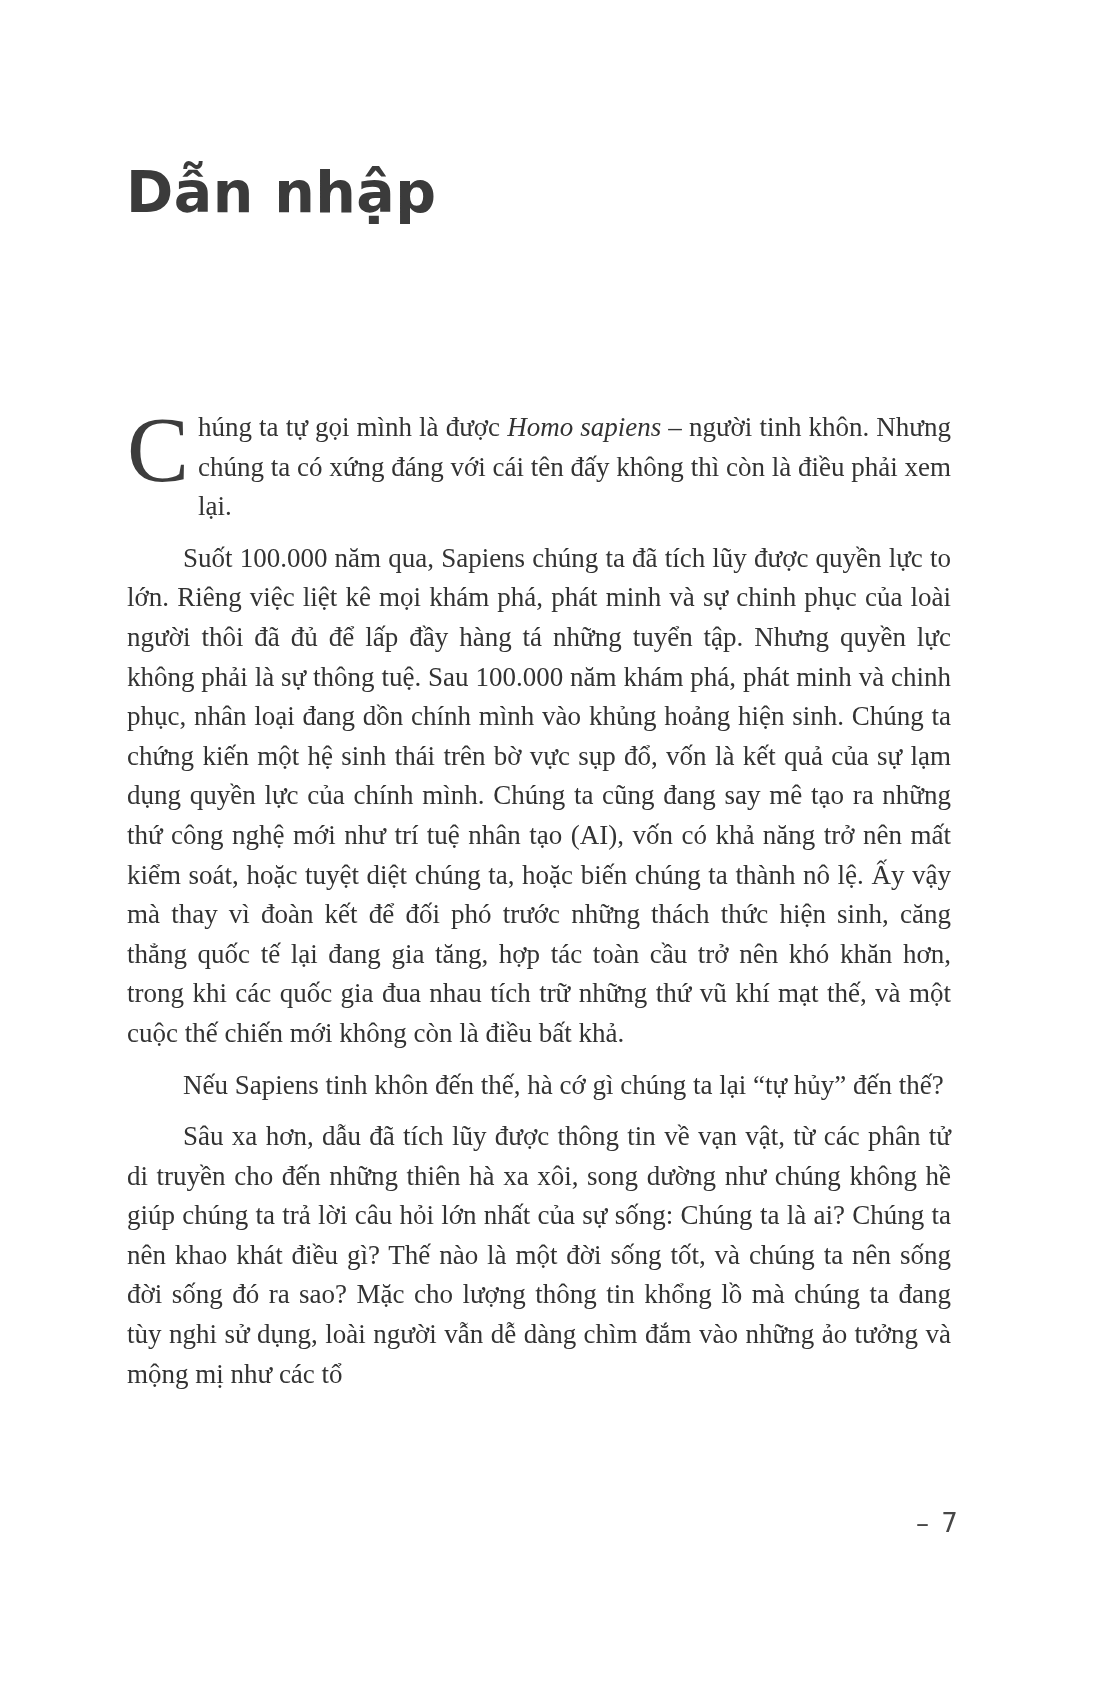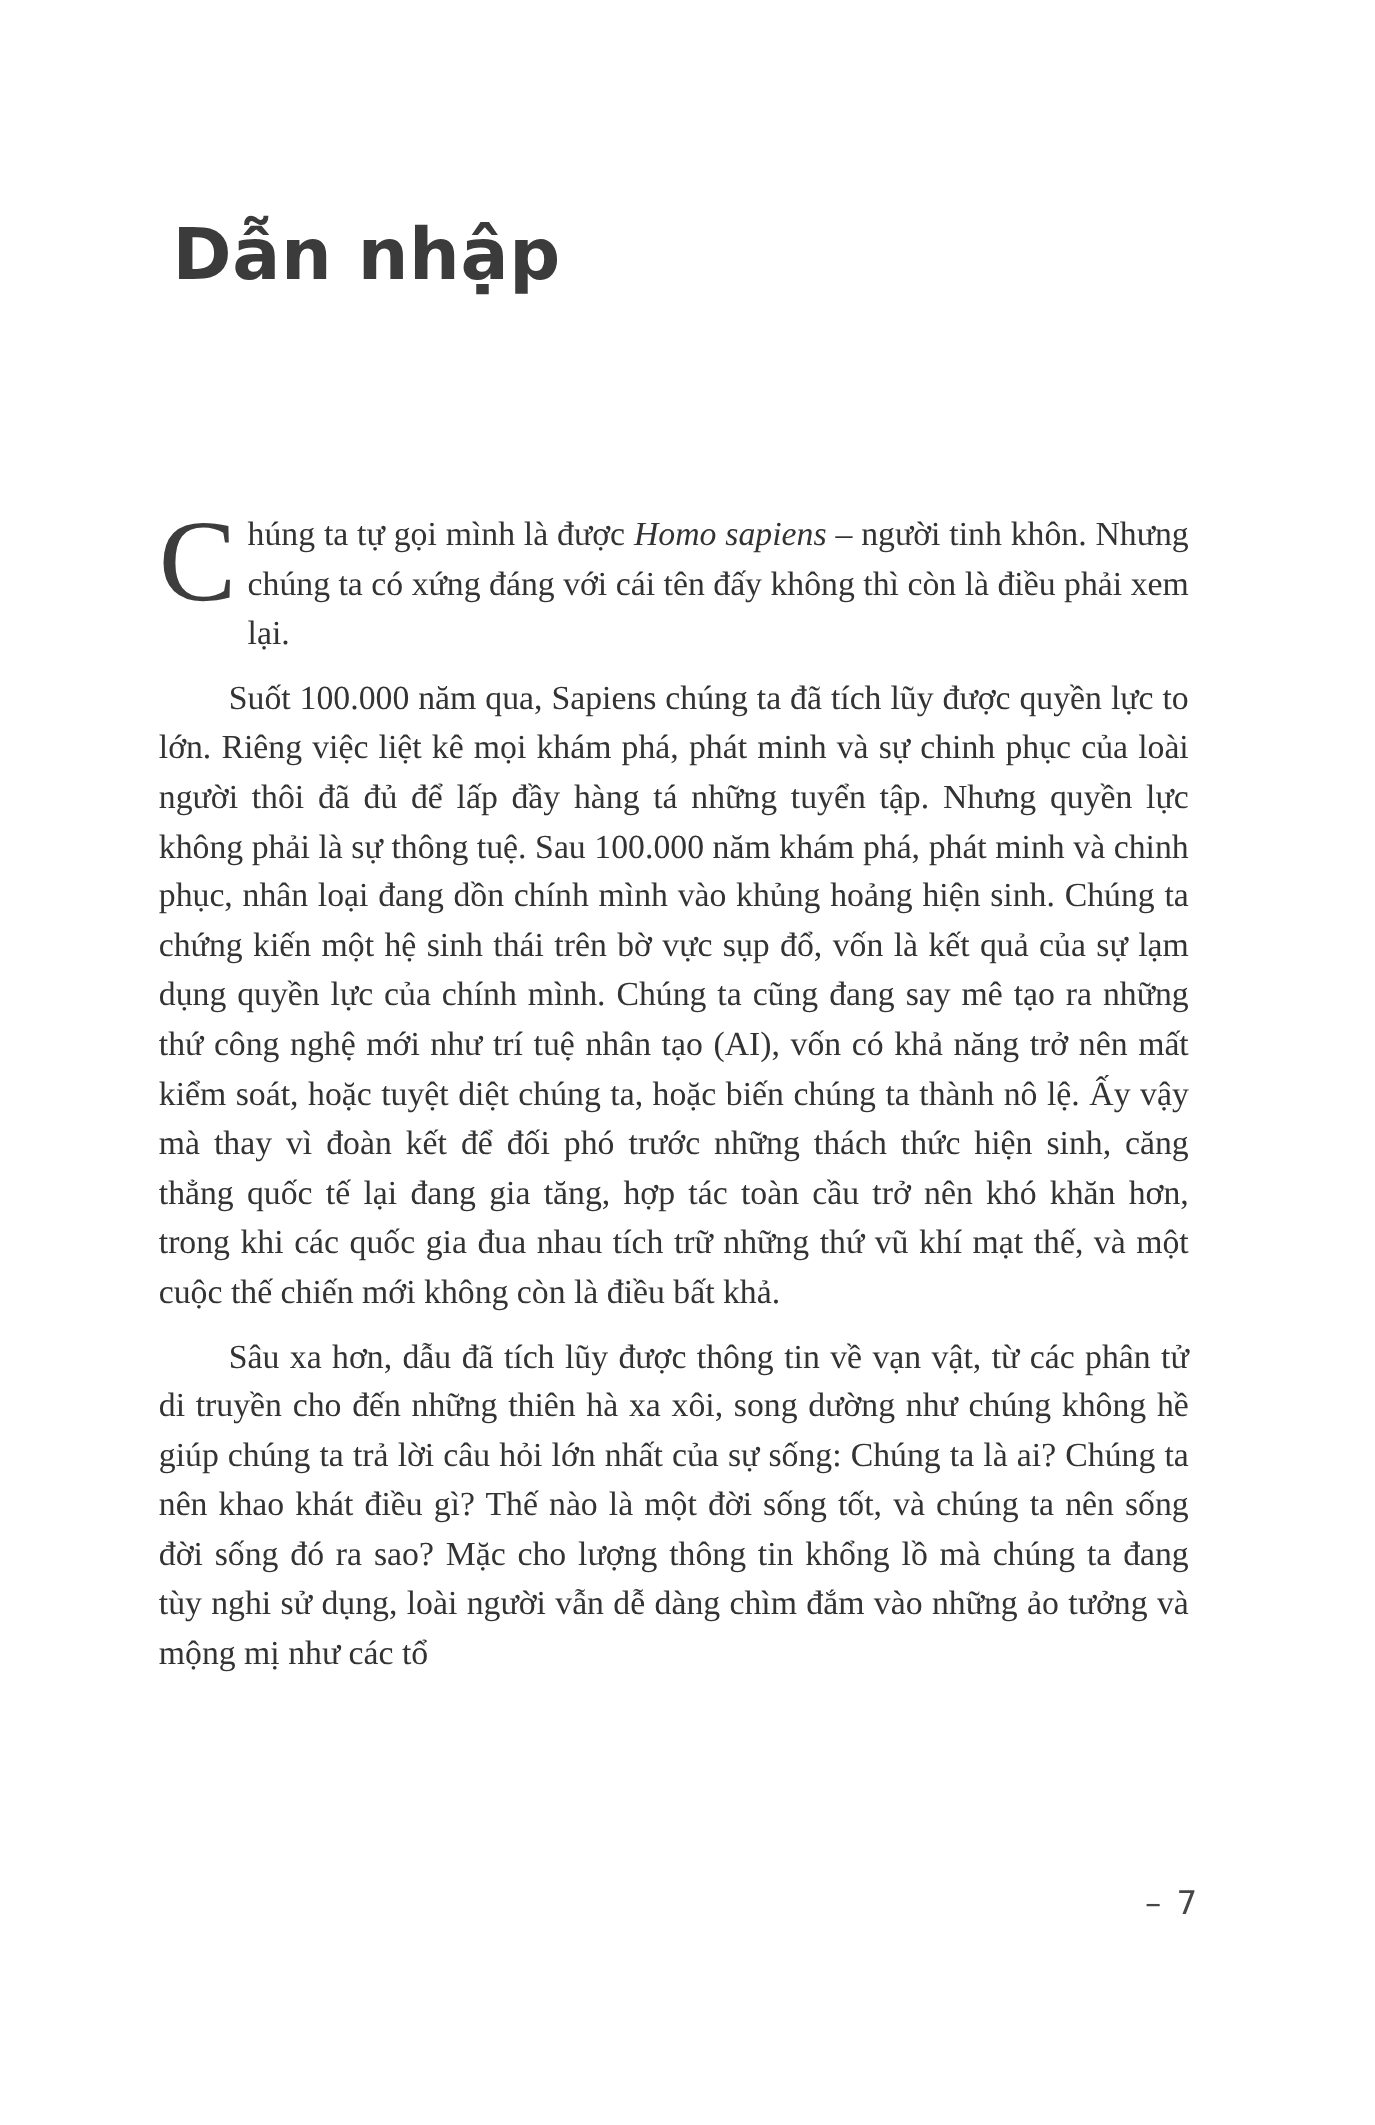--- a/index.html
+++ b/index.html
@@ -12,21 +12,21 @@
     width: 1100px;
     height: 1700px;
     background: #ffffff;
     overflow: hidden;
     font-family: "Liberation Serif", "DejaVu Serif", serif;
   }
   .chapter-title {
     position: absolute;
     left: 126px;
     top: 158px;
-    margin: 12px;
+    margin: 0;
     font-family: "DejaVu Sans", "Liberation Sans", sans-serif;
     font-weight: 600;
     font-size: 57px;
     line-height: 1.2;
     letter-spacing: 0.5px;
     color: #3b3b3b;
   }
   .body-text {
     position: absolute;
     left: 127px;
@@ -68,18 +68,19 @@
 </head>
 <body>
 
 <div class="page">
 
   <h1 class="chapter-title">Dẫn nhập</h1>
 
   <div class="body-text">
       <p class="first-paragraph"><span class="drop-cap">C</span><span>húng ta tự gọi mình là được </span><span class="italic-seg">Homo sapiens</span><span> – người tinh khôn. Nhưng chúng ta có xứng đáng với cái tên đấy không thì còn là điều phải xem lại.</span></p>
       <p><span>Suốt 100.000 năm qua, Sapiens chúng ta đã tích lũy được quyền lực to lớn. Riêng việc liệt kê mọi khám phá, phát minh và sự chinh phục của loài người thôi đã đủ để lấp đầy hàng tá những tuyển tập. Nhưng quyền lực không phải là sự thông tuệ. Sau 100.000 năm khám phá, phát minh và chinh phục, nhân loại đang dồn chính mình vào khủng hoảng hiện sinh. Chúng ta chứng kiến một hệ sinh thái trên bờ vực sụp đổ, vốn là kết quả của sự lạm dụng quyền lực của chính mình. Chúng ta cũng đang say mê tạo ra những thứ công nghệ mới như trí tuệ nhân tạo (AI), vốn có khả năng trở nên mất kiểm soát, hoặc tuyệt diệt chúng ta, hoặc biến chúng ta thành nô lệ. Ấy vậy mà thay vì đoàn kết để đối phó trước những thách thức hiện sinh, căng thẳng quốc tế lại đang gia tăng, hợp tác toàn cầu trở nên khó khăn hơn, trong khi các quốc gia đua nhau tích trữ những thứ vũ khí mạt thế, và một cuộc thế chiến mới không còn là điều bất khả.</span></p>
+      <p><span>Nếu Sapiens tinh khôn đến thế, hà cớ gì chúng ta lại “tự hủy” đến thế?</span></p>
       <p><span>Sâu xa hơn, dẫu đã tích lũy được thông tin về vạn vật, từ các phân tử di truyền cho đến những thiên hà xa xôi, song dường như chúng không hề giúp chúng ta trả lời câu hỏi lớn nhất của sự sống: Chúng ta là ai? Chúng ta nên khao khát điều gì? Thế nào là một đời sống tốt, và chúng ta nên sống đời sống đó ra sao? Mặc cho lượng thông tin khổng lồ mà chúng ta đang tùy nghi sử dụng, loài người vẫn dễ dàng chìm đắm vào những ảo tưởng và mộng mị như các tổ</span></p>
     </div>
 
   <div class="folio">– 7</div>
 
 </div>
 
 </body></html>

